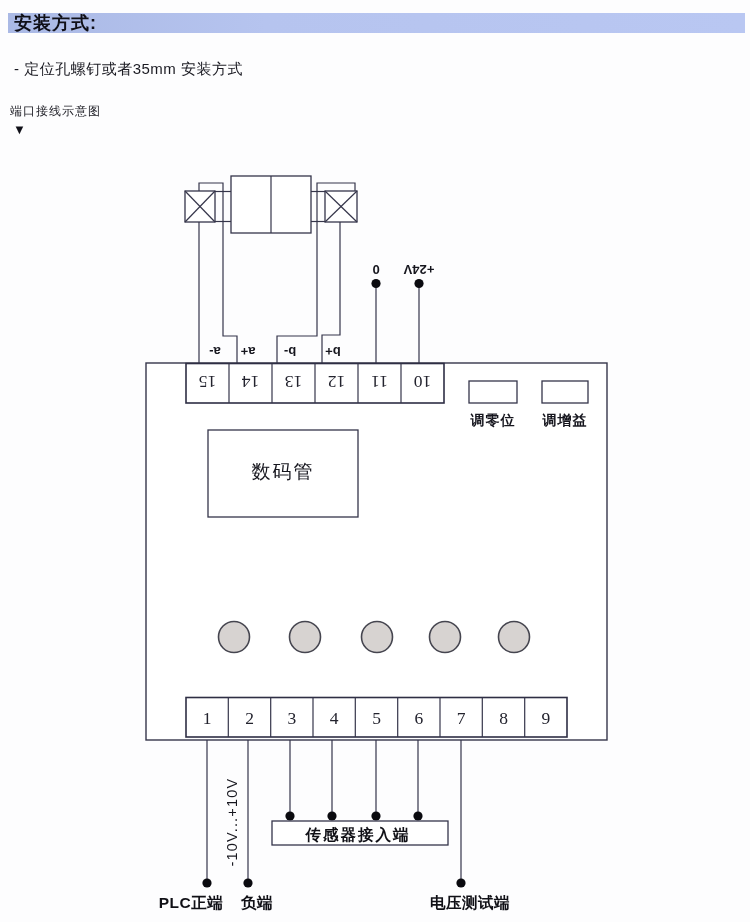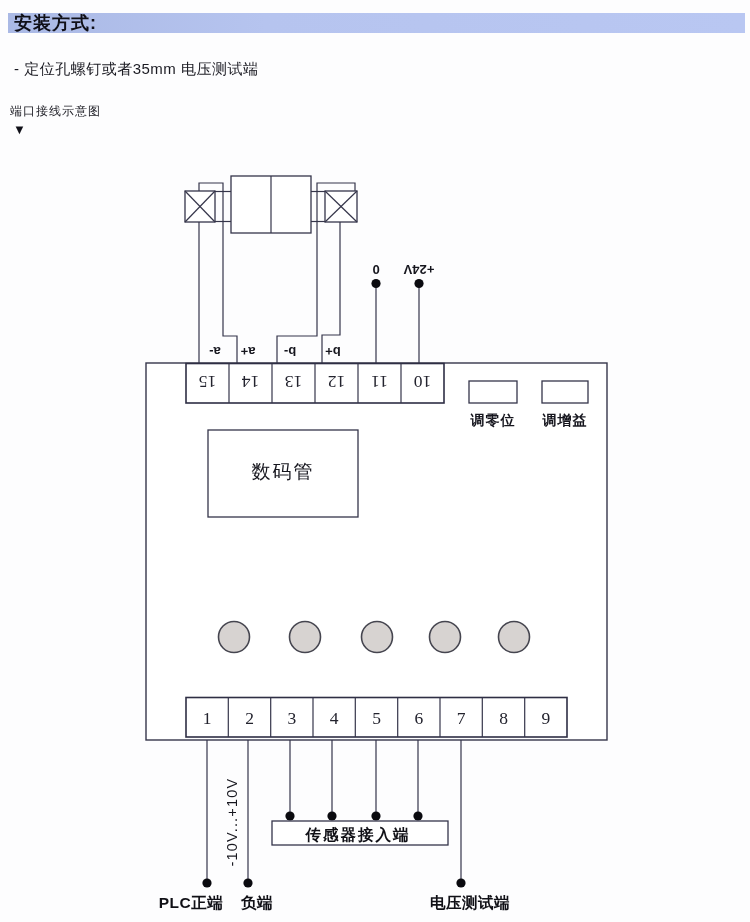--- a/index.html
+++ b/index.html
@@ -188,19 +188,19 @@
       <text x="191" y="908" class="cjk-wire tmid" style="letter-spacing:0.5px">PLC正端</text>
       <text x="257" y="908" class="cjk-wire tmid" style="letter-spacing:0.5px">负端</text>
       <text x="470" y="908" class="cjk-wire tmid" style="letter-spacing:0.5px">电压测试端</text>
     </g>
   </svg>
 
   <div class="header-bar">
     <span class="title">安装方式:</span>
   </div>
 
-  <div class="install-note">- 定位孔螺钉或者35mm 电压测试端</div>
+  <div class="install-note">- 定位孔螺钉或者35mm 安装方式</div>
 
   <div class="diagram-title">端口接线示意图</div>
 
   <div class="down-arrow">▼</div>
 
 </div>
 
 </body></html>

